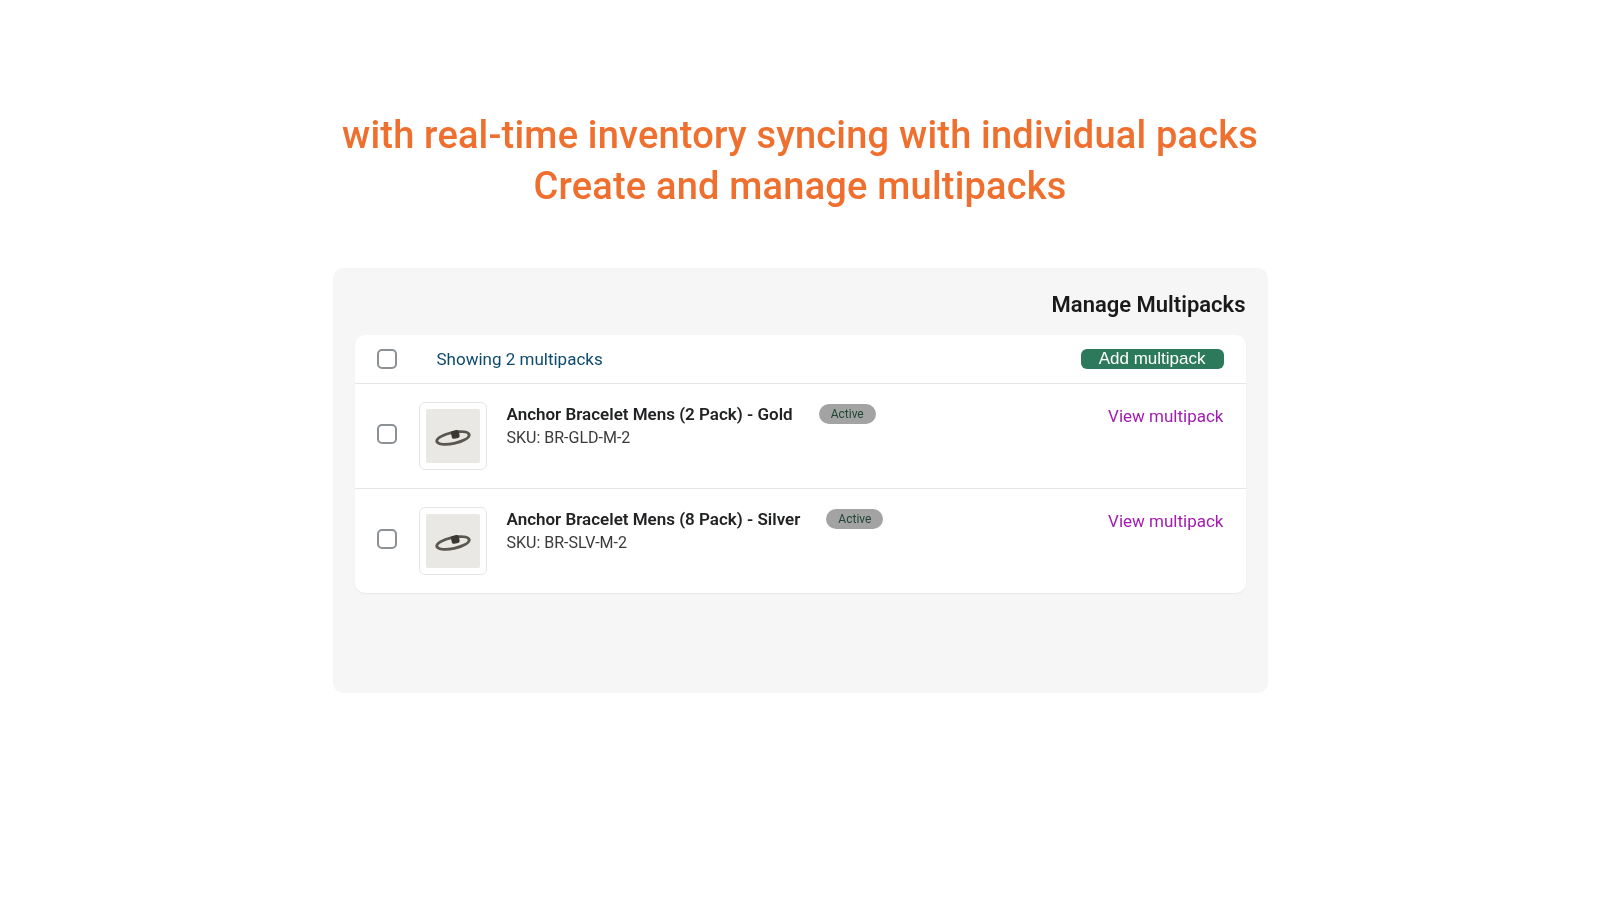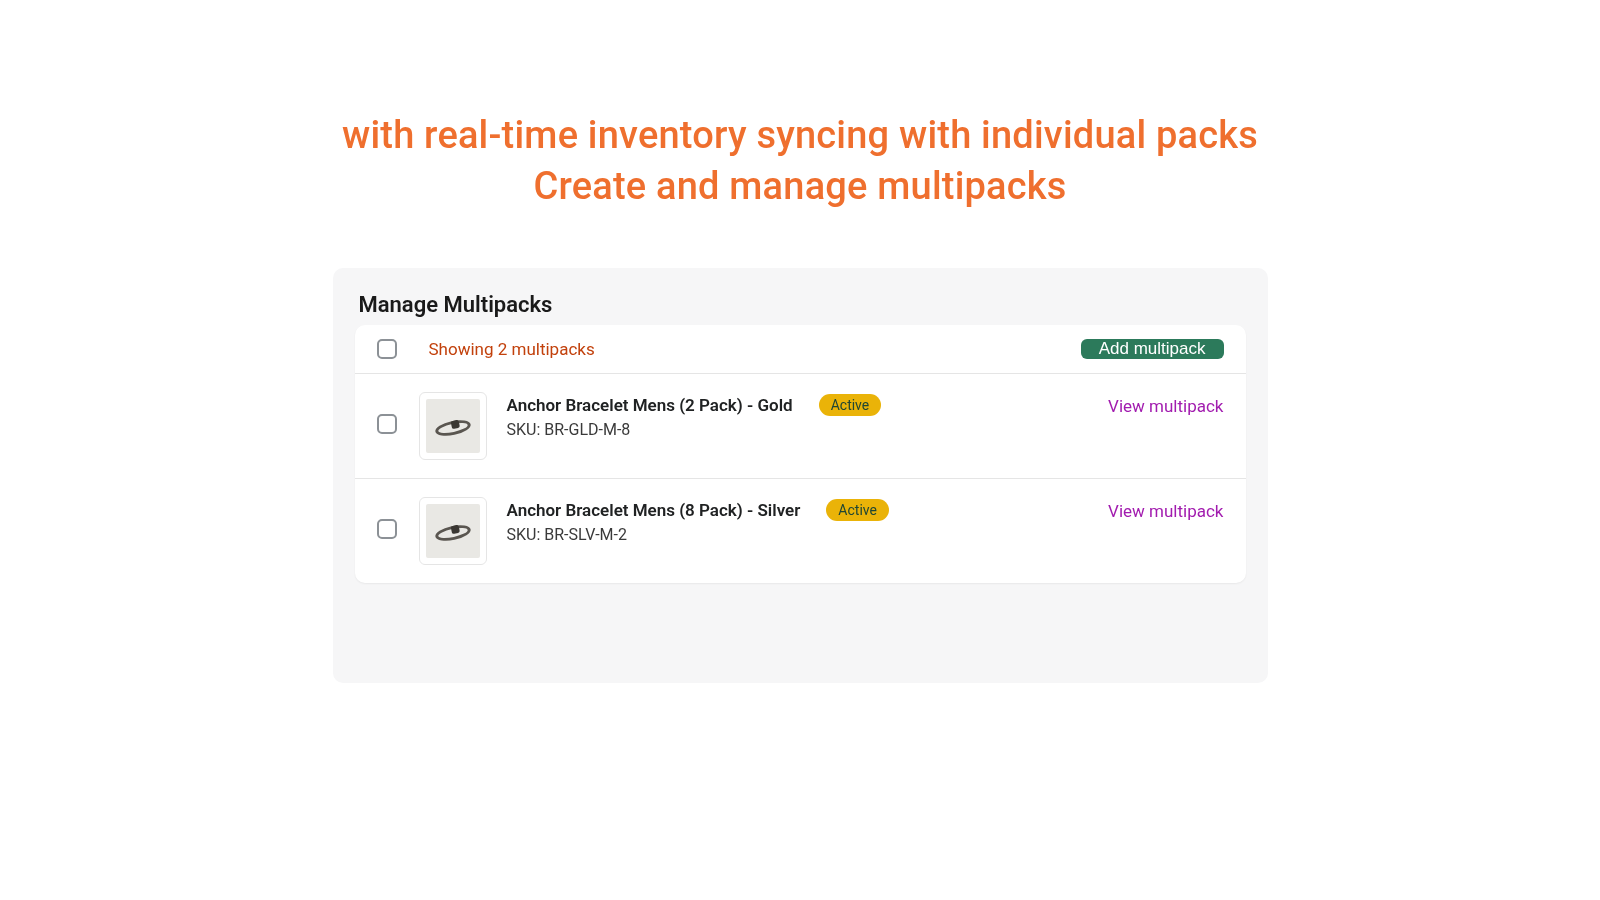--- a/index.html
+++ b/index.html
@@ -28,21 +28,22 @@
       width: 935px;
       margin: 0 auto;
       background: #f6f6f7;
       border-radius: 10px;
       padding: 20px 22px 100px 22px;
     }
     .panel-title {
       font-size: 22px;
       font-weight: 600;
       color: #1a1a1a;
-      margin: 4px 0 8px 4px;
+      margin: 4px 0 18px 4px;
+      text-align: right;
     }
     .card {
       background: #ffffff;
       border-radius: 10px;
       box-shadow: 0 1px 2px rgba(0,0,0,0.06);
       overflow: hidden;
     }
     .card-header-row {
       display: flex;
       align-items: center;
@@ -54,22 +55,22 @@
       height: 20px;
       border: 2px solid #8c9196;
       border-radius: 5px;
       background: #fff;
       flex-shrink: 0;
       cursor: pointer;
       display: inline-block;
     }
     .hdr-text {
       font-size: 17px;
-      color: #c2410c;
-      margin-left: 32px;
+      color: #0c4a6e;
+      margin-left: 40px;
       flex: 1;
     }
     .add-btn {
       background: #2c7a5b;
       color: #ffffff;
       border: none;
       padding: 0 18px;
       border-radius: 6px;
       font-size: 17px;
       font-weight: 500;
@@ -137,23 +138,23 @@
       flex-wrap: wrap;
       margin-bottom: 4px;
     }
     .prod-title {
       font-size: 17px;
       font-weight: 600;
       color: #202223;
       margin-right: 26px;
     }
     .badge {
-      background: #eab308;
+      background: #a3a3a3;
       color: #1f4634;
-      font-size: 14px;
+      font-size: 12px;
       padding: 3px 12px;
       border-radius: 14px;
       font-weight: 400;
     }
     .sku {
       font-size: 16px;
       color: #3a3a3a;
     }
     .view-link {
       color: #a21caf;
@@ -187,21 +188,21 @@
       <span class="checkbox"></span>
       <div class="thumb">
         <div class="thumb-bg"></div>
         <div class="thumb-bracelet"></div>
       </div>
       <div class="row-main">
         <div class="title-line">
           <span class="prod-title">Anchor Bracelet Mens (2 Pack) - Gold</span>
           <span class="badge">Active</span>
         </div>
-        <div class="sku"><span>SKU: </span><span>BR-GLD-M-8</span></div>
+        <div class="sku"><span>SKU: </span><span>BR-GLD-M-2</span></div>
       </div>
       <a class="view-link">View multipack</a>
     </div>
 
     <div class="row">
       <span class="checkbox"></span>
       <div class="thumb">
         <div class="thumb-bg"></div>
         <div class="thumb-bracelet"></div>
       </div>

